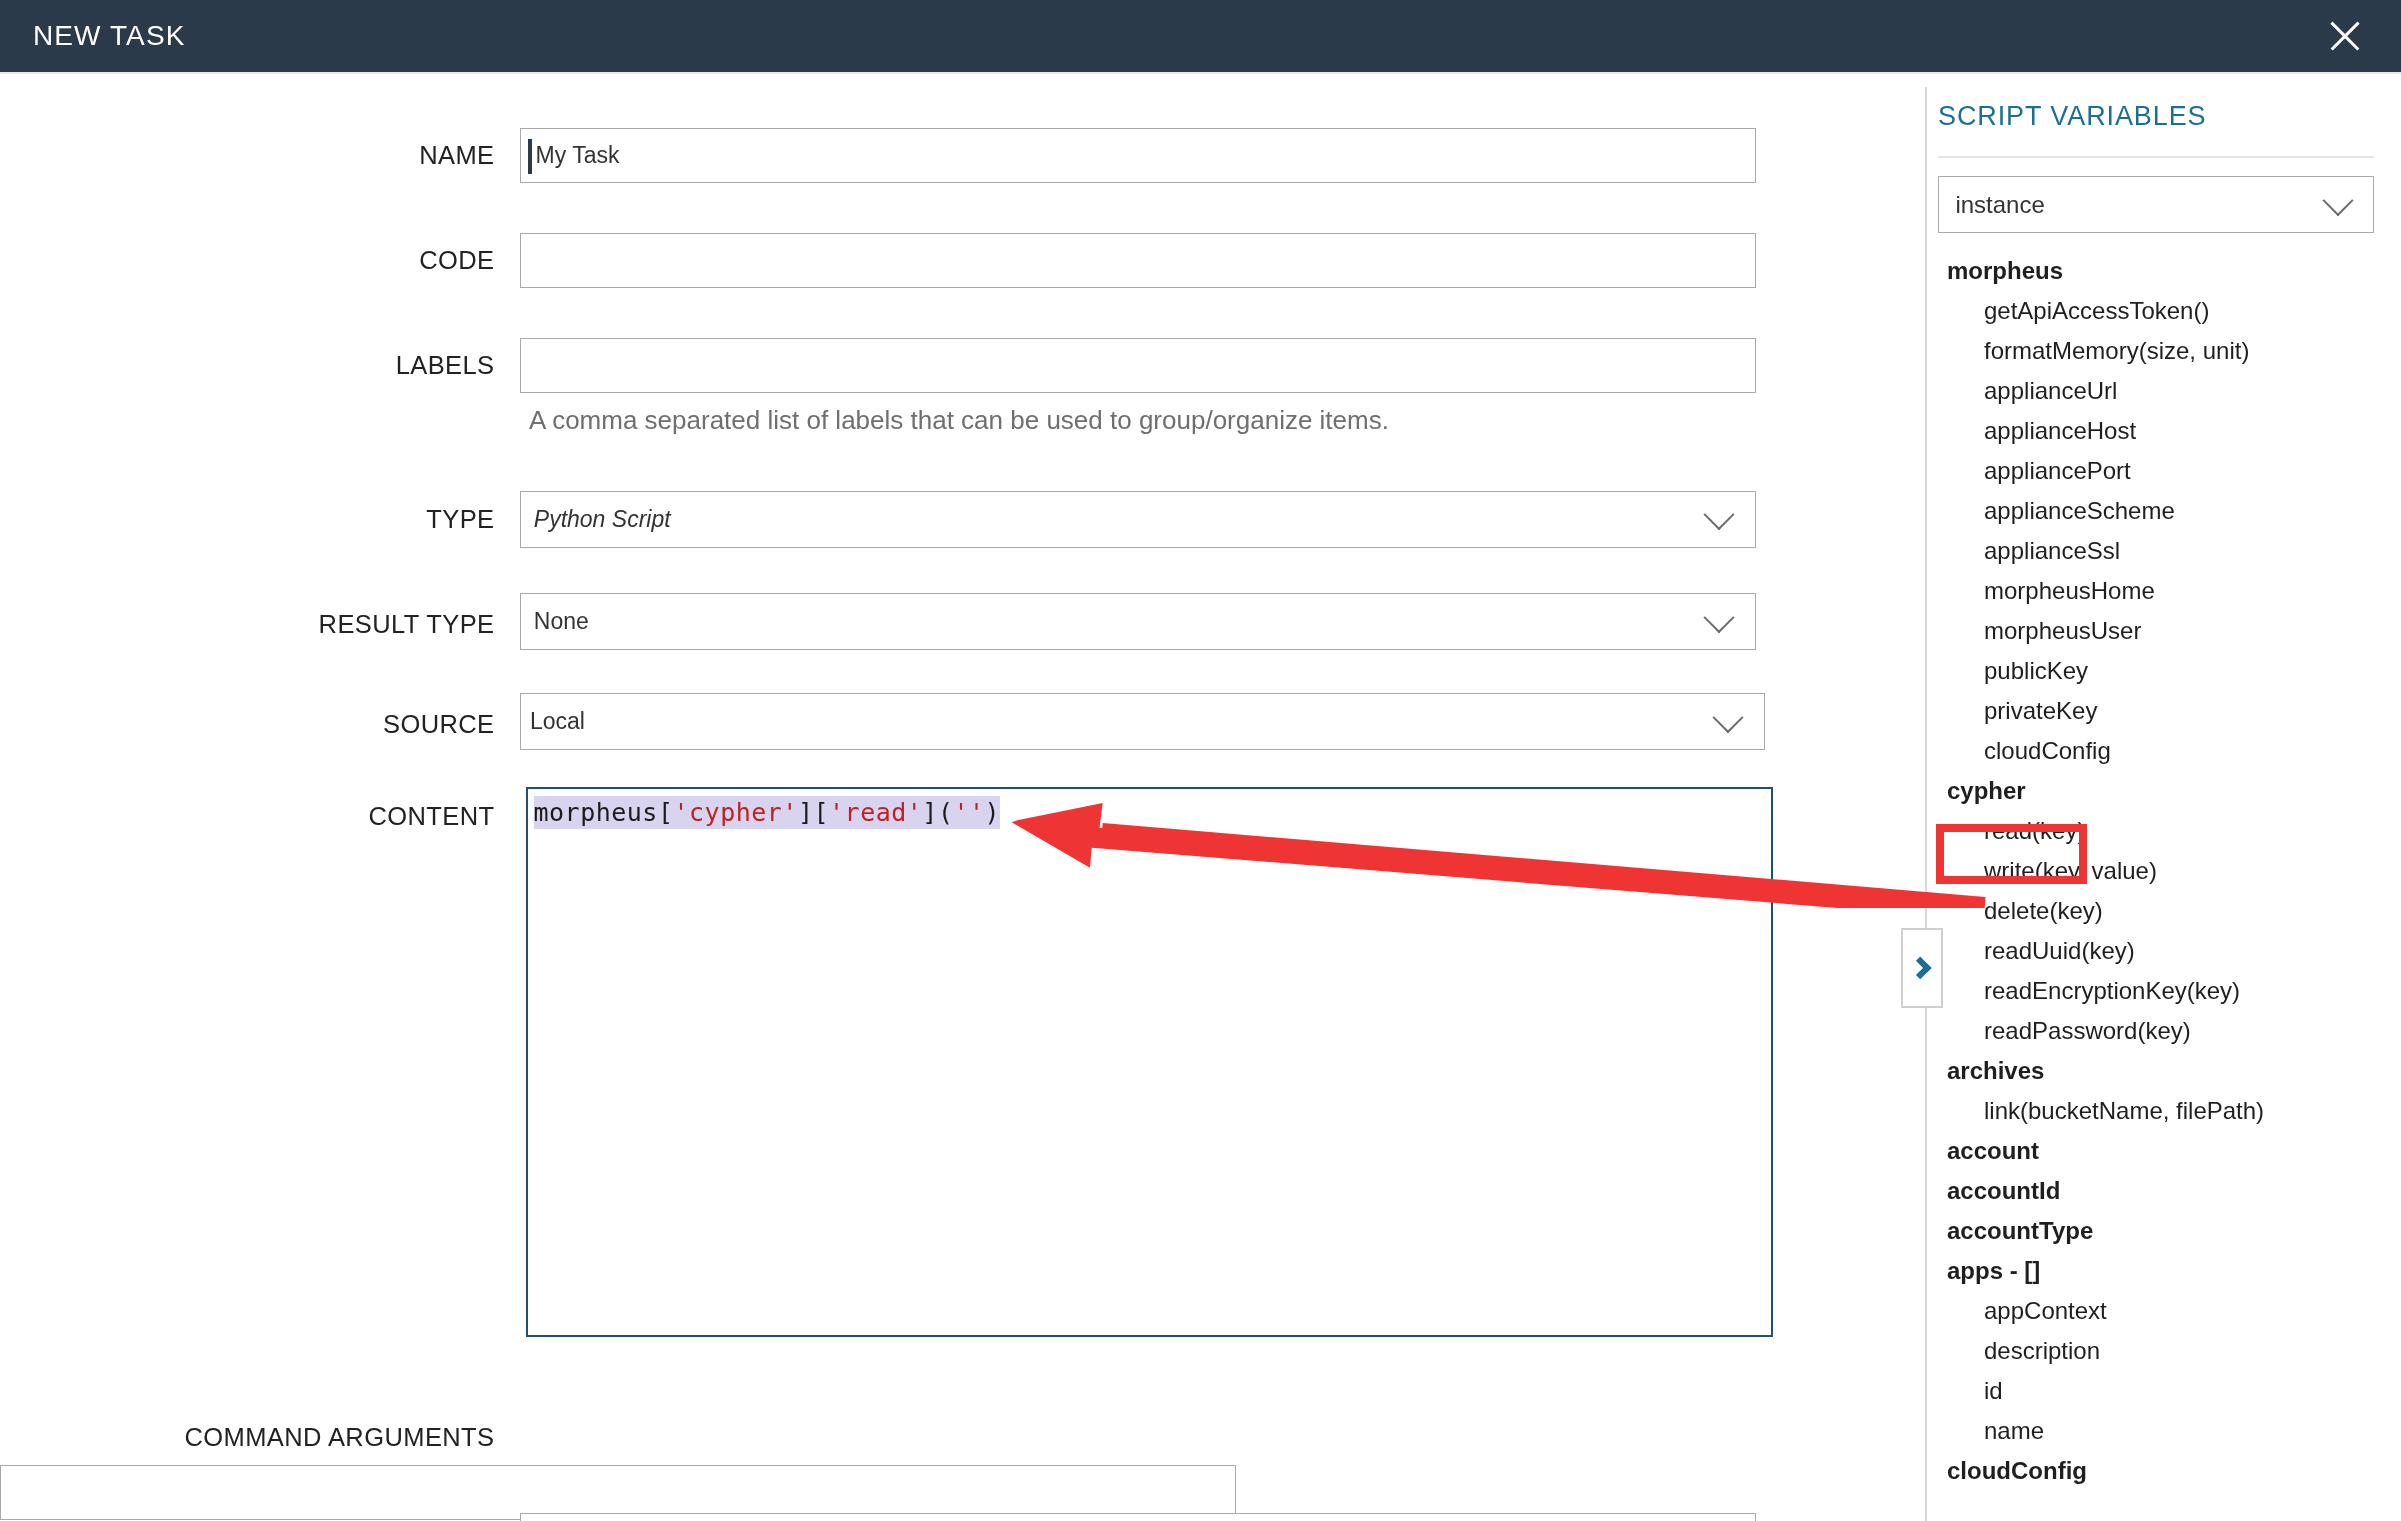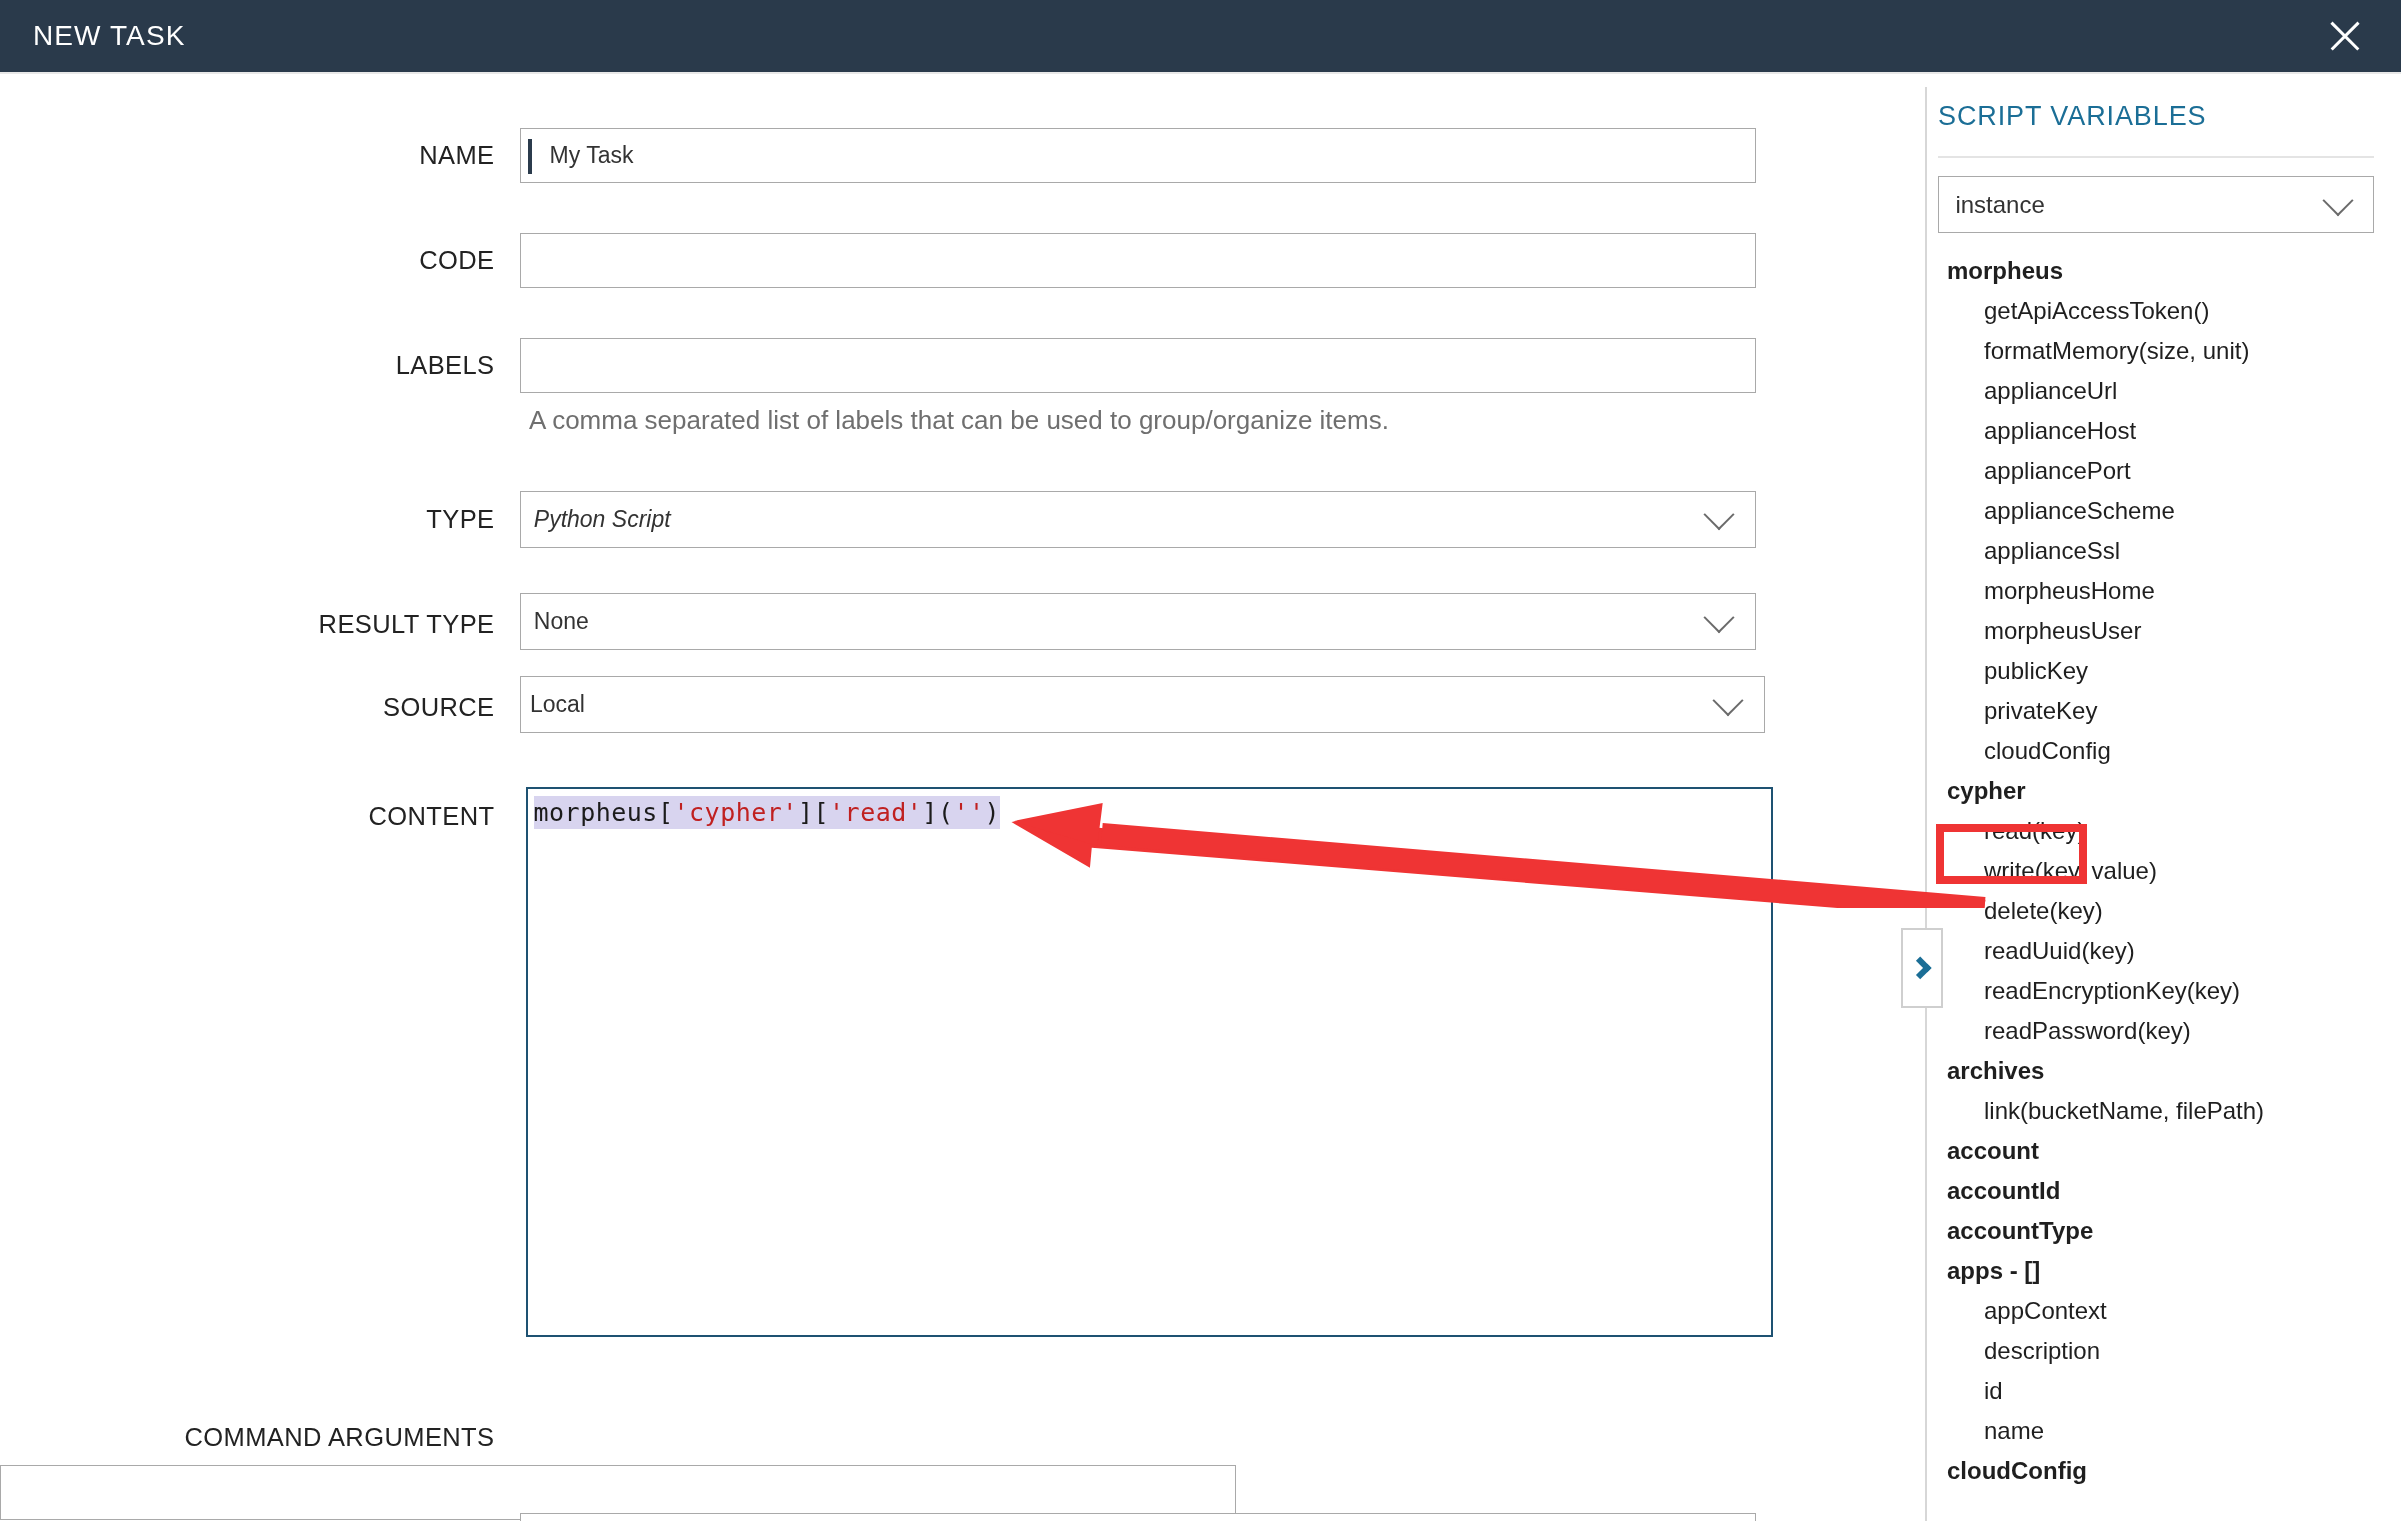--- a/index.html
+++ b/index.html
@@ -70,21 +70,21 @@
     display: flex; align-items: center;
     padding-left: 14.6px;
     position: relative;
   }
   .input-box .caret {
     position: absolute;
     left: 7.3px; top: 10px;
     width: 3.6px; height: 35px;
     background: #2b3b4c;
   }
-  .input-box .val { margin-left: 14px; }
+  .input-box .val { margin-left: 0; }
   .hint {
     position: absolute;
     font-size: 26px;
     color: #6f6f6f;
     left: 529px;
   }
   .select-box {
     height: 57px;
     border: 1.8px solid #a9a9a9;
     background: #fff;
@@ -251,21 +251,21 @@
   </div>
 
   <div class="field-row" style="top:506px; left:0;">
     <div class="field-label tall">RESULT TYPE</div>
     <div class="select-box" style="width:1236px;">
       <span>None</span>
       <span class="chev"></span>
     </div>
   </div>
 
-  <div class="field-row" style="top:589px; left:0;justify-content:flex-end;">
+  <div class="field-row" style="top:606px; left:0;justify-content:flex-end;">
     <div class="field-label tall">SOURCE</div>
     <div class="select-box" style="width:1245px; padding-left:9px;">
       <span class="caret" style="left:8.2px; top:11px; height:36px;"></span>
       <span>Local</span>
       <span class="chev"></span>
     </div>
   </div>
 
   <div class="field-label tall" style="position:absolute; top:698px; left:0; width:520px;">CONTENT</div>
   <div class="content-box" style="top:700px; left:526px; width:1247px; height:550px;">

